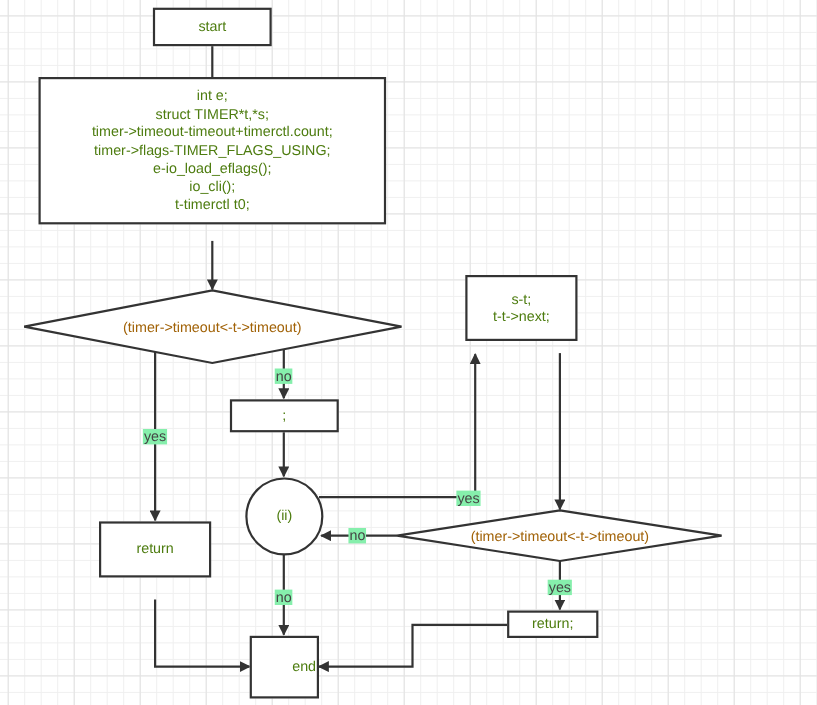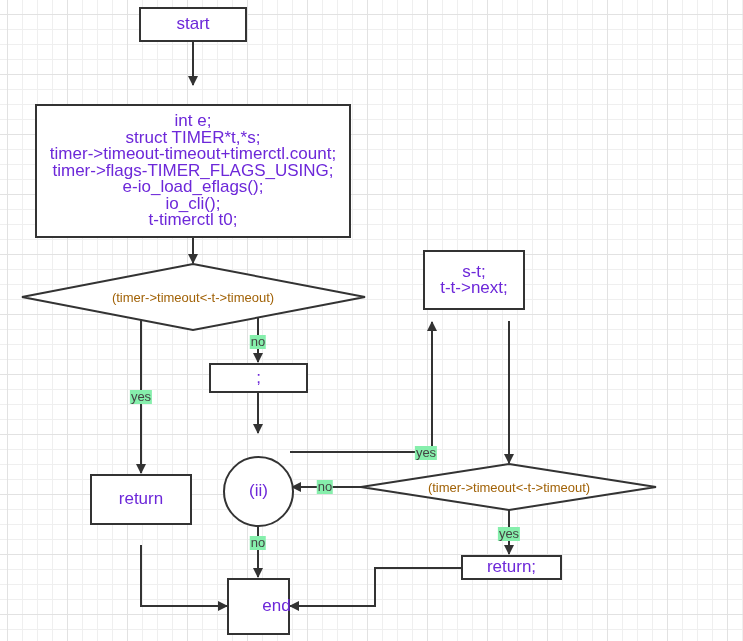--- a/index.html
+++ b/index.html
@@ -13,21 +13,21 @@
       linear-gradient(to bottom, #efefef 1px, transparent 1px);
     background-size: 60px 60px, 60px 60px, 15px 15px, 15px 15px;
     background-position: 7px 14px, 7px 14px, 7px 14px, 7px 14px;
     font-family: "Liberation Sans", "DejaVu Sans", sans-serif;
   }
   svg#flow { position: absolute; left: 0; top: 0; }
   .node {
     position: absolute; box-sizing: border-box;
     border: 2px solid #333333; background: #ffffff;
     display: flex; align-items: center; justify-content: center;
-    text-align: center; color: #6d28d9; font-size: 17px; line-height: 16.5px;
+    text-align: center; color: #4d7c0f; font-size: 13px; line-height: 16.5px;
     white-space: pre-line;
   }
   .circle { border-radius: 50%; }
   .dtext {
     position: absolute; color: #a16207; font-size: 13px;
     transform: translate(-50%, -50%); white-space: nowrap;
   }
   .elabel {
     position: absolute; color: #444444; font-size: 13px; background: #86efac;
     transform: translate(-50%, -50%); padding: 0 1px; line-height: 14px;
@@ -69,42 +69,42 @@
     <path d="M462,568 L375,568 L375,606 L290,606" marker-end="url(#arrow)"></path>
   </g>
   <g stroke="#333333" stroke-width="2" fill="#ffffff">
     <polygon points="193,264 365,297 193,330 22,297"></polygon>
     <polygon points="509,464 656,487 509,510 361,487"></polygon>
   </g>
 </svg>
 
 <div class="node" style="left:139px; top:7px; width:108px; height:35px;">start</div>
 
-<div class="node" style="left:35px; top:104px; width:316px; height:134px;">int e;
+<div class="node" style="left:35px; top:70px; width:316px; height:134px;">int e;
 struct TIMER*t,*s;
 timer-&gt;timeout-timeout+timerctl.count;
 timer-&gt;flags-TIMER_FLAGS_USING;
 e-io_load_eflags();
 io_cli();
 t-timerctl t0;</div>
 
 <div class="dtext" style="left:193px; top:297px;">(timer-&gt;timeout&lt;-t-&gt;timeout)</div>
 
 <div class="node" style="left:209px; top:363px; width:99px; height:30px;">;</div>
 
 <div class="node" style="left:90px; top:474px; width:102px; height:51px;">return</div>
 
-<div class="node circle" style="left:223px; top:456px; width:71px; height:71px;">(ii)</div>
+<div class="node circle" style="left:223px; top:434px; width:71px; height:71px;">(ii)</div>
 
 <div class="node" style="left:423px; top:250px; width:102px; height:60px;">s-t;
 t-t-&gt;next;</div>
 
 <div class="dtext" style="left:509px; top:487px;">(timer-&gt;timeout&lt;-t-&gt;timeout)</div>
 
-<div class="node" style="left:461px; top:555px; width:101px; height:25px;">return;</div>
+<div class="node" style="left:461px; top:555px; width:83px; height:25px;">return;</div>
 
 <div class="node" style="left:227px; top:578px; width:63px; height:57px;padding-left:36px;">end</div>
 
 <div class="elabel" style="left:141px; top:397px;">yes</div>
 <div class="elabel" style="left:258px; top:342px;">no</div>
 <div class="elabel" style="left:426px; top:453px;">yes</div>
 <div class="elabel" style="left:325px; top:487px;">no</div>
 <div class="elabel" style="left:509px; top:534px;">yes</div>
 <div class="elabel" style="left:258px; top:543px;">no</div>
 

